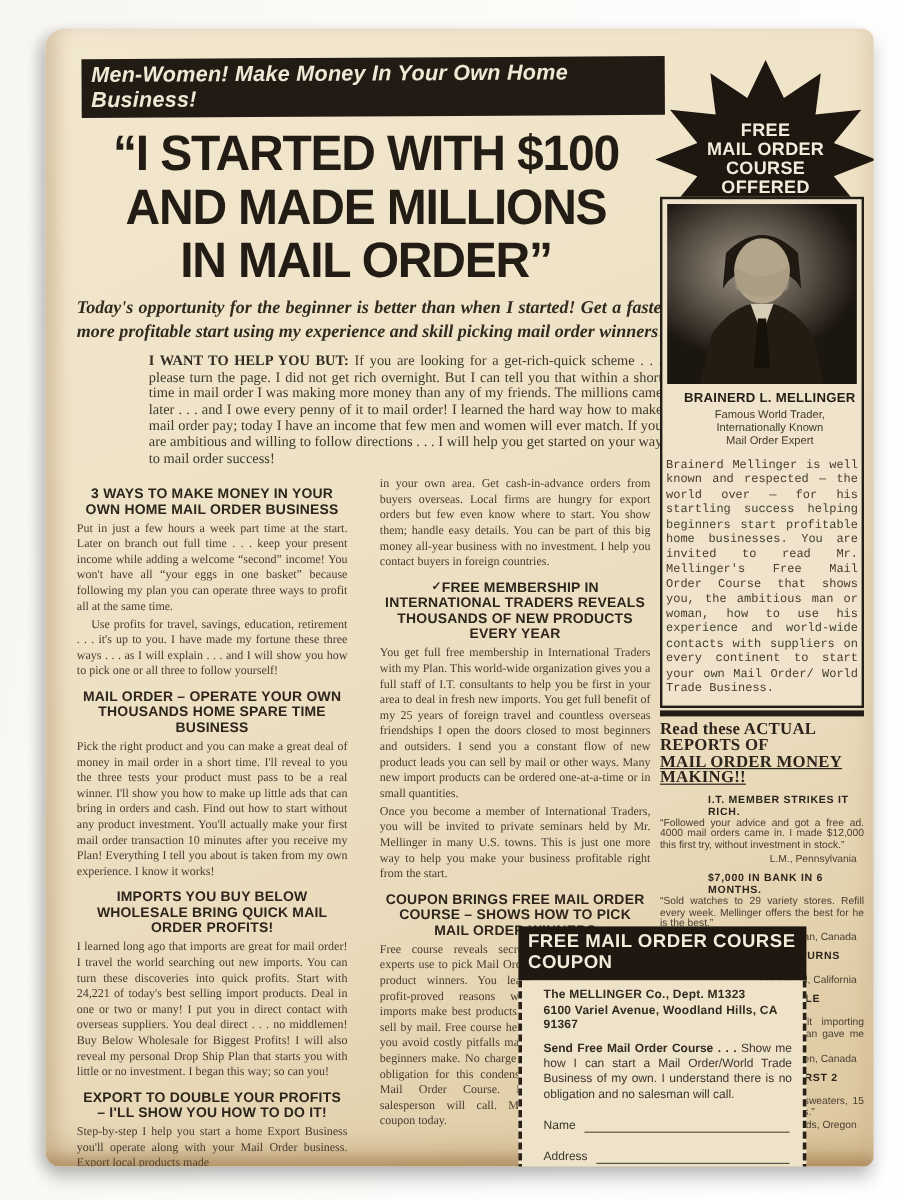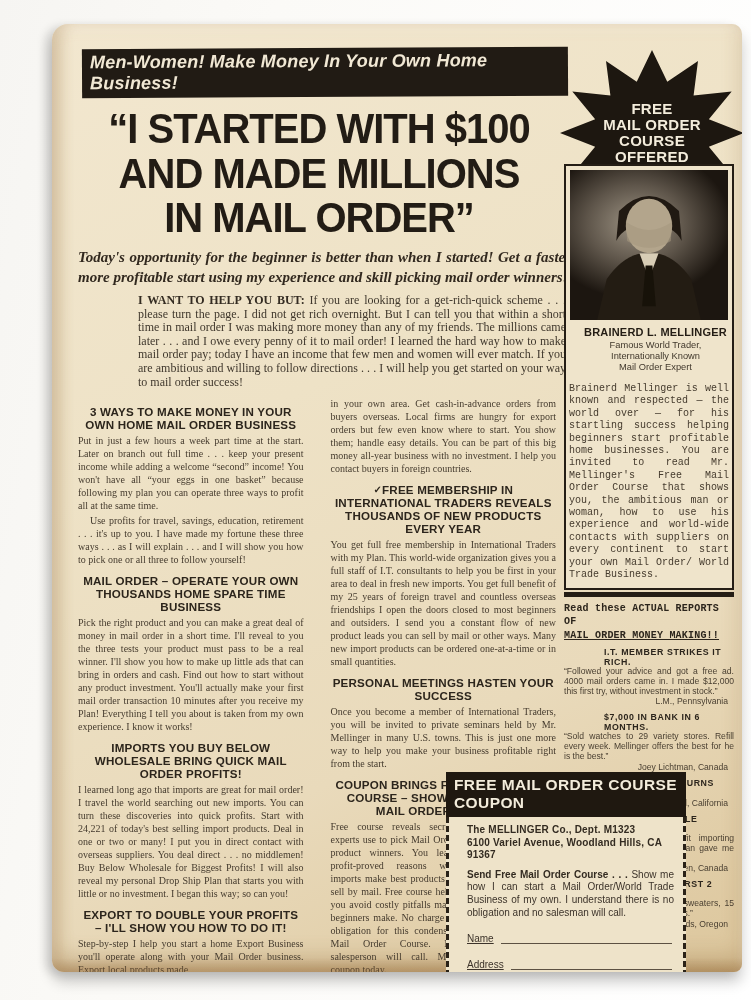--- a/index.html
+++ b/index.html
@@ -2,21 +2,21 @@
 <html><head>
 <meta charset="utf-8">
 <style>
   html,body{margin:0;padding:0;}
   body{
     width:751px;height:1000px;position:relative;overflow:hidden;
     background:linear-gradient(100deg,#f6f5f2 0%,#fbfaf7 30%,#ffffff 100%);
     font-family:"Liberation Serif",serif;color:#3a342c;
   }
   .page{
-    position:absolute;left:52px;top:24px;width:690px;height:948px;
+    position:absolute;left:38px;top:24px;width:690px;height:948px;
     background:linear-gradient(155deg,#f2e7cf 0%,#eee2c6 38%,#e9dabb 70%,#dcc69c 100%);
     border-radius:16px 10px 8px 12px;
     box-shadow:-7px 2px 10px rgba(0,0,0,.12),0 10px 14px rgba(0,0,0,.20),
       inset 8px 0 14px rgba(150,110,60,.22), inset 0 -16px 20px rgba(140,100,50,.28),
       inset 0 6px 10px rgba(255,250,235,.5);
     overflow:hidden;
   }
   .page:after{content:"";position:absolute;left:0;right:0;bottom:0;height:14px;
     background:linear-gradient(180deg,rgba(150,105,55,0) 0%,rgba(140,95,45,.30) 100%);}
   .ink{color:#261f17;}
@@ -82,21 +82,21 @@
   }
   .photo svg{position:absolute;left:0;top:0;width:100%;height:100%;}
   .caption{padding:2px 2px 5px 15px;text-align:center;font-family:"Liberation Sans",sans-serif;}
   .caption .cap-name{font-weight:bold;font-size:11px;letter-spacing:.2px;color:#241d15;}
   .caption .cap-sub{font-size:9.3px;line-height:11px;color:#41382c;margin-top:2px;}
   .bio{
     padding:5px 3px 6px 3px;font-size:10px;line-height:12.4px;text-align:justify;color:#453b2e;font-family:Liberation Mono, monospace;
   }
   .divider-bar{height:5px;background:#241d15;margin:2px 0 5px 0;}
   .reports-head{
-    font-family:Liberation Mono, monospace;font-weight:bold;font-size:10px;
+    font-family:Liberation Serif, serif;font-weight:bold;font-size:14px;
     line-height:13.5px;color:#2c251c;margin-bottom:5px;letter-spacing:.2px;
   }
   .reports-head .u{text-decoration:underline;}
   .testimonial{margin-bottom:6px;font-family:"Liberation Sans",sans-serif;}
   .t-title{font-weight:bold;font-size:8.8px;line-height:10px;letter-spacing:.6px;color:#2c251c;padding-left:40px;}
   .t-quote{font-size:8.6px;line-height:9.8px;color:#483e30;text-align:justify;}
   .t-attr{font-size:8.6px;line-height:10px;color:#483e30;text-align:right;padding-right:6px;}
   
   .coupon{position:absolute;left:394px;top:748px;width:240px;z-index:6;}
   .coupon-header{
@@ -105,21 +105,21 @@
   }
   .coupon-body{
     border:3px dashed #2a2218;border-top:none;background:#eee3c9;
     padding:7px 9px 12px 18px;font-family:"Liberation Sans",sans-serif;
     font-size:10px;line-height:12.6px;color:#3c332a;
   }
   .coupon-body .addr{font-weight:bold;letter-spacing:.2px;color:#332b21;}
   .coupon-body .pitch{margin-top:7px;text-align:justify;}
   .coupon-body .pitch b{color:#332b21;}
   .field-row{display:flex;align-items:flex-end;margin-top:13px;}
-  .field-label{flex:0 0 auto;text-decoration:underline;}
+  .field-label{flex:0 0 auto;}
   .field-line{flex:1 1 auto;border-bottom:1.2px solid #5c5142;margin:0 2px 1px 7px;height:11px;}
   .field-line.short{flex:.8;}
 </style>
 </head>
 <body>
 
 <div class="page">
 
   <div class="banner">
     <span>Men-Women! Make Money In Your Own Home Business!</span>
@@ -155,21 +155,20 @@
       <div class="col-head">IMPORTS YOU BUY BELOW WHOLESALE BRING QUICK MAIL ORDER PROFITS!</div>
       <p>I learned long ago that imports are great for mail order! I travel the world searching out new imports. You can turn these discoveries into quick profits. Start with 24,221 of today's best selling import products. Deal in one or two or many! I put you in direct contact with overseas suppliers. You deal direct . . . no middlemen! Buy Below Wholesale for Biggest Profits! I will also reveal my personal Drop Ship Plan that starts you with little or no investment. I began this way; so can you!</p>
       <div class="col-head">EXPORT TO DOUBLE YOUR PROFITS – I'LL SHOW YOU HOW TO DO IT!</div>
       <p>Step-by-step I help you start a home Export Business you'll operate along with your Mail Order business. Export local products made</p>
     </div>
 
     <div class="col">
       <p>in your own area. Get cash-in-advance orders from buyers overseas. Local firms are hungry for export orders but few even know where to start. You show them; handle easy details. You can be part of this big money all-year business with no investment. I help you contact buyers in foreign countries.</p>
       <div class="col-head"><span class="check-mark">✓</span><span>FREE MEMBERSHIP IN INTERNATIONAL TRADERS REVEALS THOUSANDS OF NEW PRODUCTS EVERY YEAR</span></div>
       <p>You get full free membership in International Traders with my Plan. This world-wide organization gives you a full staff of I.T. consultants to help you be first in your area to deal in fresh new imports. You get full benefit of my 25 years of foreign travel and countless overseas friendships I open the doors closed to most beginners and outsiders. I send you a constant flow of new product leads you can sell by mail or other ways. Many new import products can be ordered one-at-a-time or in small quantities.</p>
-      <div class="col-head">PERSONAL MEETINGS HASTEN YOUR SUCCESS</div>
       <p>Once you become a member of International Traders, you will be invited to private seminars held by Mr. Mellinger in many U.S. towns. This is just one more way to help you make your business profitable right from the start.</p>
       <div class="col-head">COUPON BRINGS FREE MAIL ORDER COURSE – SHOWS HOW TO PICK MAIL ORDER WINNERS</div>
       <p class="narrow">Free course reveals secrets experts use to pick Mail Order product winners. You learn profit-proved reasons why imports make best products to sell by mail. Free course helps you avoid costly pitfalls many beginners make. No charge or obligation for this condensed Mail Order Course. No salesperson will call. Mail coupon today.</p>
     </div>
 
   </div>
 
   <div class="right-col">
     <div class="photo-box">
       <div class="photo">

